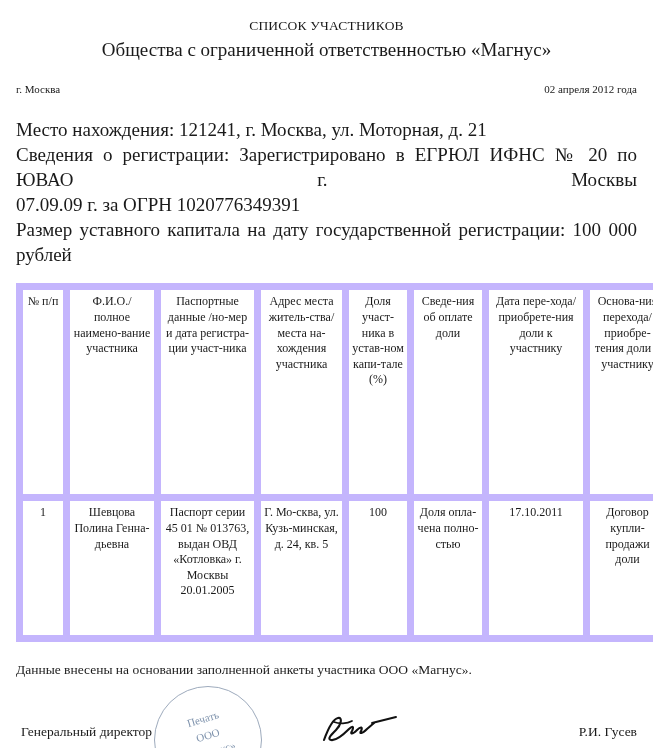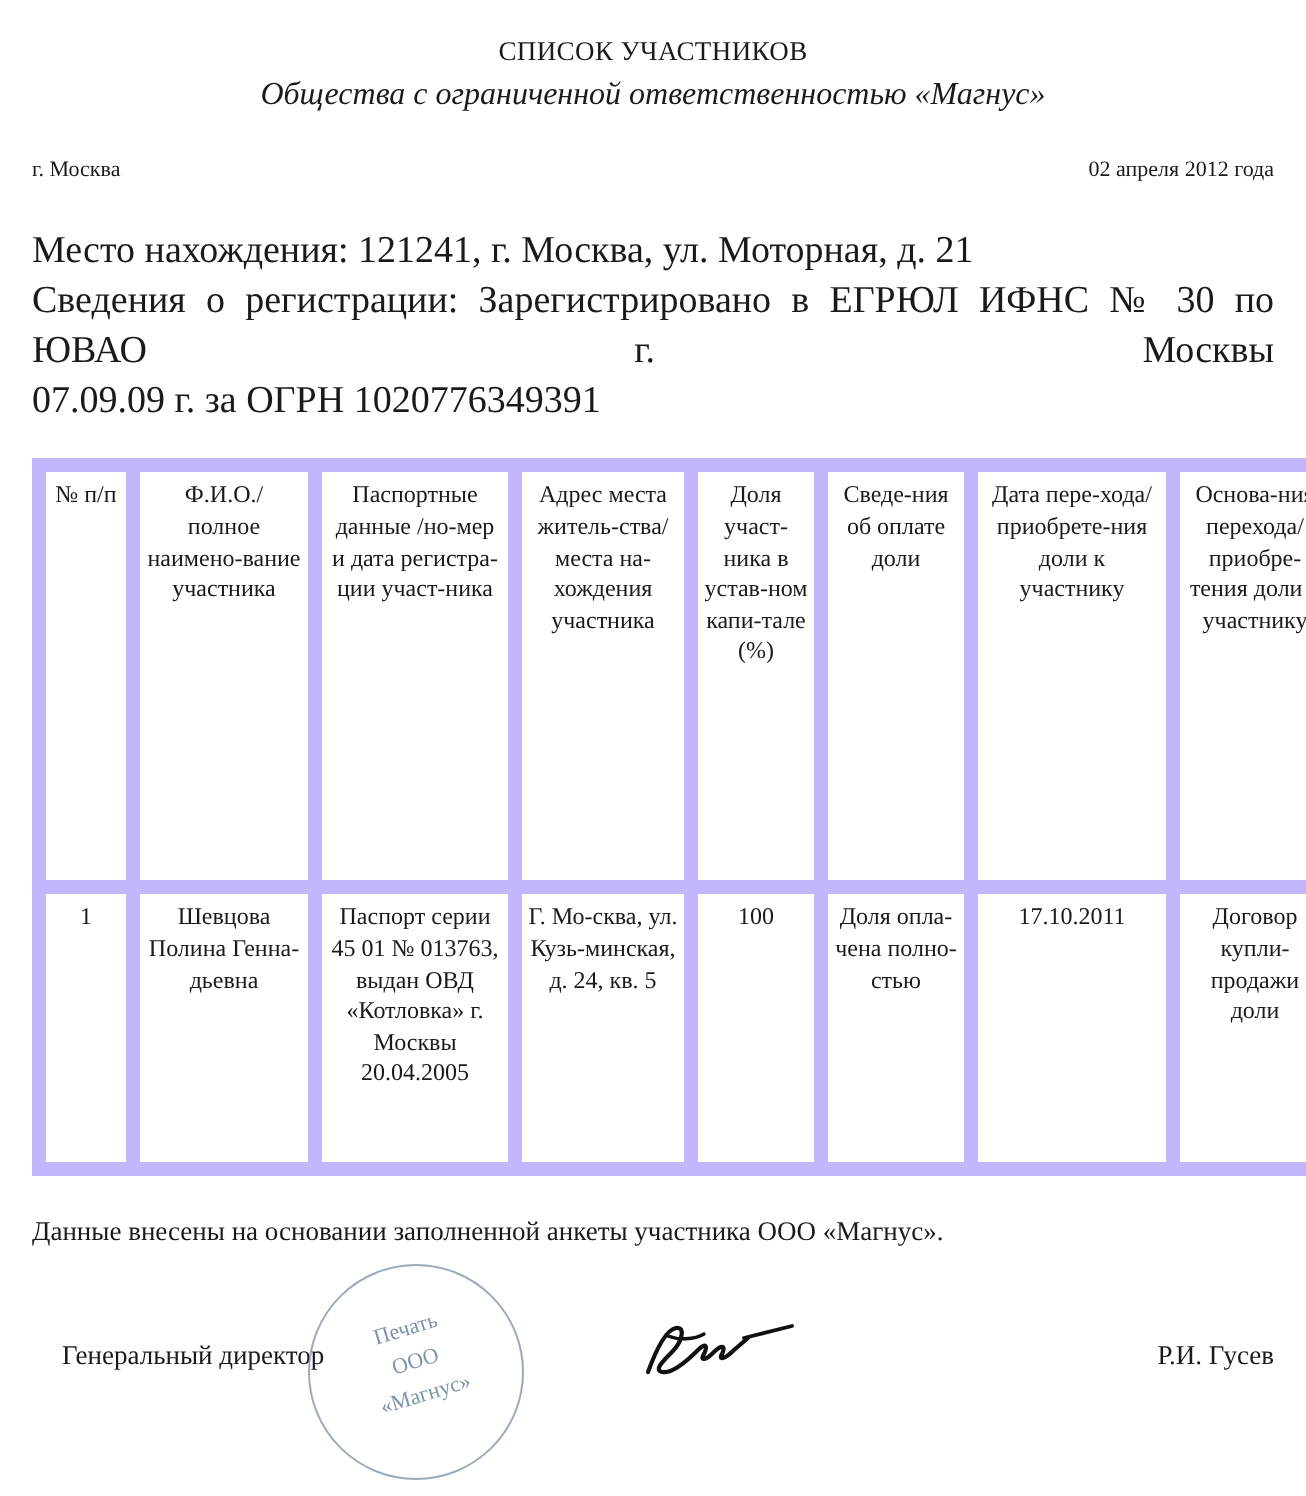--- a/index.html
+++ b/index.html
@@ -8,21 +8,21 @@
     background:#ffffff;
     font-family:"Liberation Serif","DejaVu Serif",serif;
     color:#1a1a1a;
     overflow:hidden;
     position:relative;
   }
   .page { position:relative; width:653px; height:748px; box-sizing:border-box; padding:0 16px; }
 
   .title-block { text-align:center; padding-top:18px; }
   .doc-title { font-size:13.5px; letter-spacing:.2px; }
-  .doc-subtitle { font-size:16px; margin-top:5px;font-style:italic; }
+  .doc-subtitle { font-size:19px; margin-top:5px; }
 
   .placedate { display:flex; justify-content:space-between; align-items:baseline;
                margin-top:22px; font-size:11px; }
 
   .info-block { margin-top:22px; font-size:19px; line-height:1.32; }
   .info-line { text-align:justify; }
   .info-line.justify-all { text-align-last:justify; }
 
   table.participants {
     width:100%; border-collapse:collapse; margin-top:16px;
@@ -54,21 +54,21 @@
 
   td.numcol, td.datacol { text-align:center; }
   td.leftish { text-align:left; padding-left:6px; }
 
   .sig-cell { position:relative; }
   .sig-svg { position:absolute; top:6px; left:6px; }
 
   .note { margin-top:20px; font-size:13.5px; }
 
   .signblock { position:relative; margin-top:34px; font-size:13.5px; height:110px; }
-  .signblock .role { position:absolute; left:15px; top:12px; }
+  .signblock .role { position:absolute; left:5px; top:12px; }
   .signblock .person { position:absolute; right:0; top:12px; }
   .signblock .sig-main { position:absolute; left:300px; top:-6px; }
 
   .stamp { position:absolute; left:138px; top:-26px; width:108px; height:108px; }
   .stamp-ellipse { position:absolute; inset:0; border:1.4px solid #8c9bb0;
                    border-radius:50%; opacity:.85; }
   .stamp-text { position:absolute; left:0; top:24px; width:108px;
                 text-align:center; color:#7f93ad; font-size:11px; line-height:1.55;
                 transform:rotate(-17deg); }
   .stamp-text span { display:block; }
@@ -83,43 +83,44 @@
     <div class="doc-subtitle">Общества с ограниченной ответственностью «Магнус»</div>
   </div>
 
   <div class="placedate">
     <div>г. Москва</div>
     <div>02 апреля 2012 года</div>
   </div>
 
   <div class="info-block">
     <div class="info-line">Место нахождения: 121241, г. Москва, ул. Моторная, д. 21</div>
-    <div class="info-line justify-all">Сведения о регистрации: Зарегистрировано в ЕГРЮЛ ИФНС № 30 по ЮВАО г. Москвы</div>
+    <div class="info-line justify-all">Сведения о регистрации: Зарегистрировано в ЕГРЮЛ ИФНС № 20 по ЮВАО г. Москвы</div>
     <div class="info-line">07.09.09 г. за ОГРН 1020776349391</div>
+    <div class="info-line">Размер уставного капитала на дату государственной регистрации: 100 000 рублей</div>
   </div>
 
   <table class="participants">
     <thead>
       <tr class="hdr-row">
         <th class="c1">№ п/п</th>
         <th class="c2">Ф.И.О./ полное наимено-вание участника</th>
         <th class="c3">Паспортные данные /но-мер и дата регистра-ции участ-ника</th>
         <th class="c4">Адрес места житель-ства/ места на-хождения участника</th>
         <th class="c5">Доля участ-ника в устав-ном капи-тале (%)</th>
         <th class="c6">Сведе-ния об оплате доли</th>
         <th class="c7">Дата пере-хода/ приобрете-ния доли к участнику</th>
         <th class="c8">Основа-ния перехода/ приобре-тения доли к участнику</th>
         <th class="c9">Подпись лица, подтверж-дающая соот-ветствие указанной информа-ции сведениям в ЕГРЮЛ</th>
       </tr>
     </thead>
     <tbody>
       <tr class="data-row">
         <td class="c1 numcol">1</td>
         <td class="c2 leftish">Шевцова Полина Генна-дьевна</td>
-        <td class="c3 leftish">Паспорт серии 45 01 № 013763, выдан ОВД «Котловка» г. Москвы 20.04.2005</td>
+        <td class="c3 leftish">Паспорт серии 45 01 № 013763, выдан ОВД «Котловка» г. Москвы 20.01.2005</td>
         <td class="c4 leftish">Г. Мо-сква, ул. Кузь-минская, д. 24, кв. 5</td>
         <td class="c5">100</td>
         <td class="c6 leftish">Доля опла-чена полно-стью</td>
         <td class="c7">17.10.2011</td>
         <td class="c8 leftish">Договор купли-продажи доли</td>
         <td class="c9 sig-cell">
           <svg class="sig-svg" width="66" height="34" viewBox="0 0 66 34">
             <path d="M6 26 C9 18, 13 10, 17 9 C21 8, 19 15, 15 19 C11 23, 8 26, 11 27 C15 28, 22 22, 26 18 C29 15, 30 17, 28 20 C26 23, 28 23, 32 19 C35 16, 37 17, 35 20 C34 22, 36 22, 40 18 L46 13" fill="none" stroke="#111" stroke-width="1.7" stroke-linecap="round"></path>
             <path d="M14 12 C18 14, 24 14, 28 12" fill="none" stroke="#111" stroke-width="1.4" stroke-linecap="round"></path>
             <path d="M44 13 L62 8" fill="none" stroke="#111" stroke-width="1.5" stroke-linecap="round"></path>

